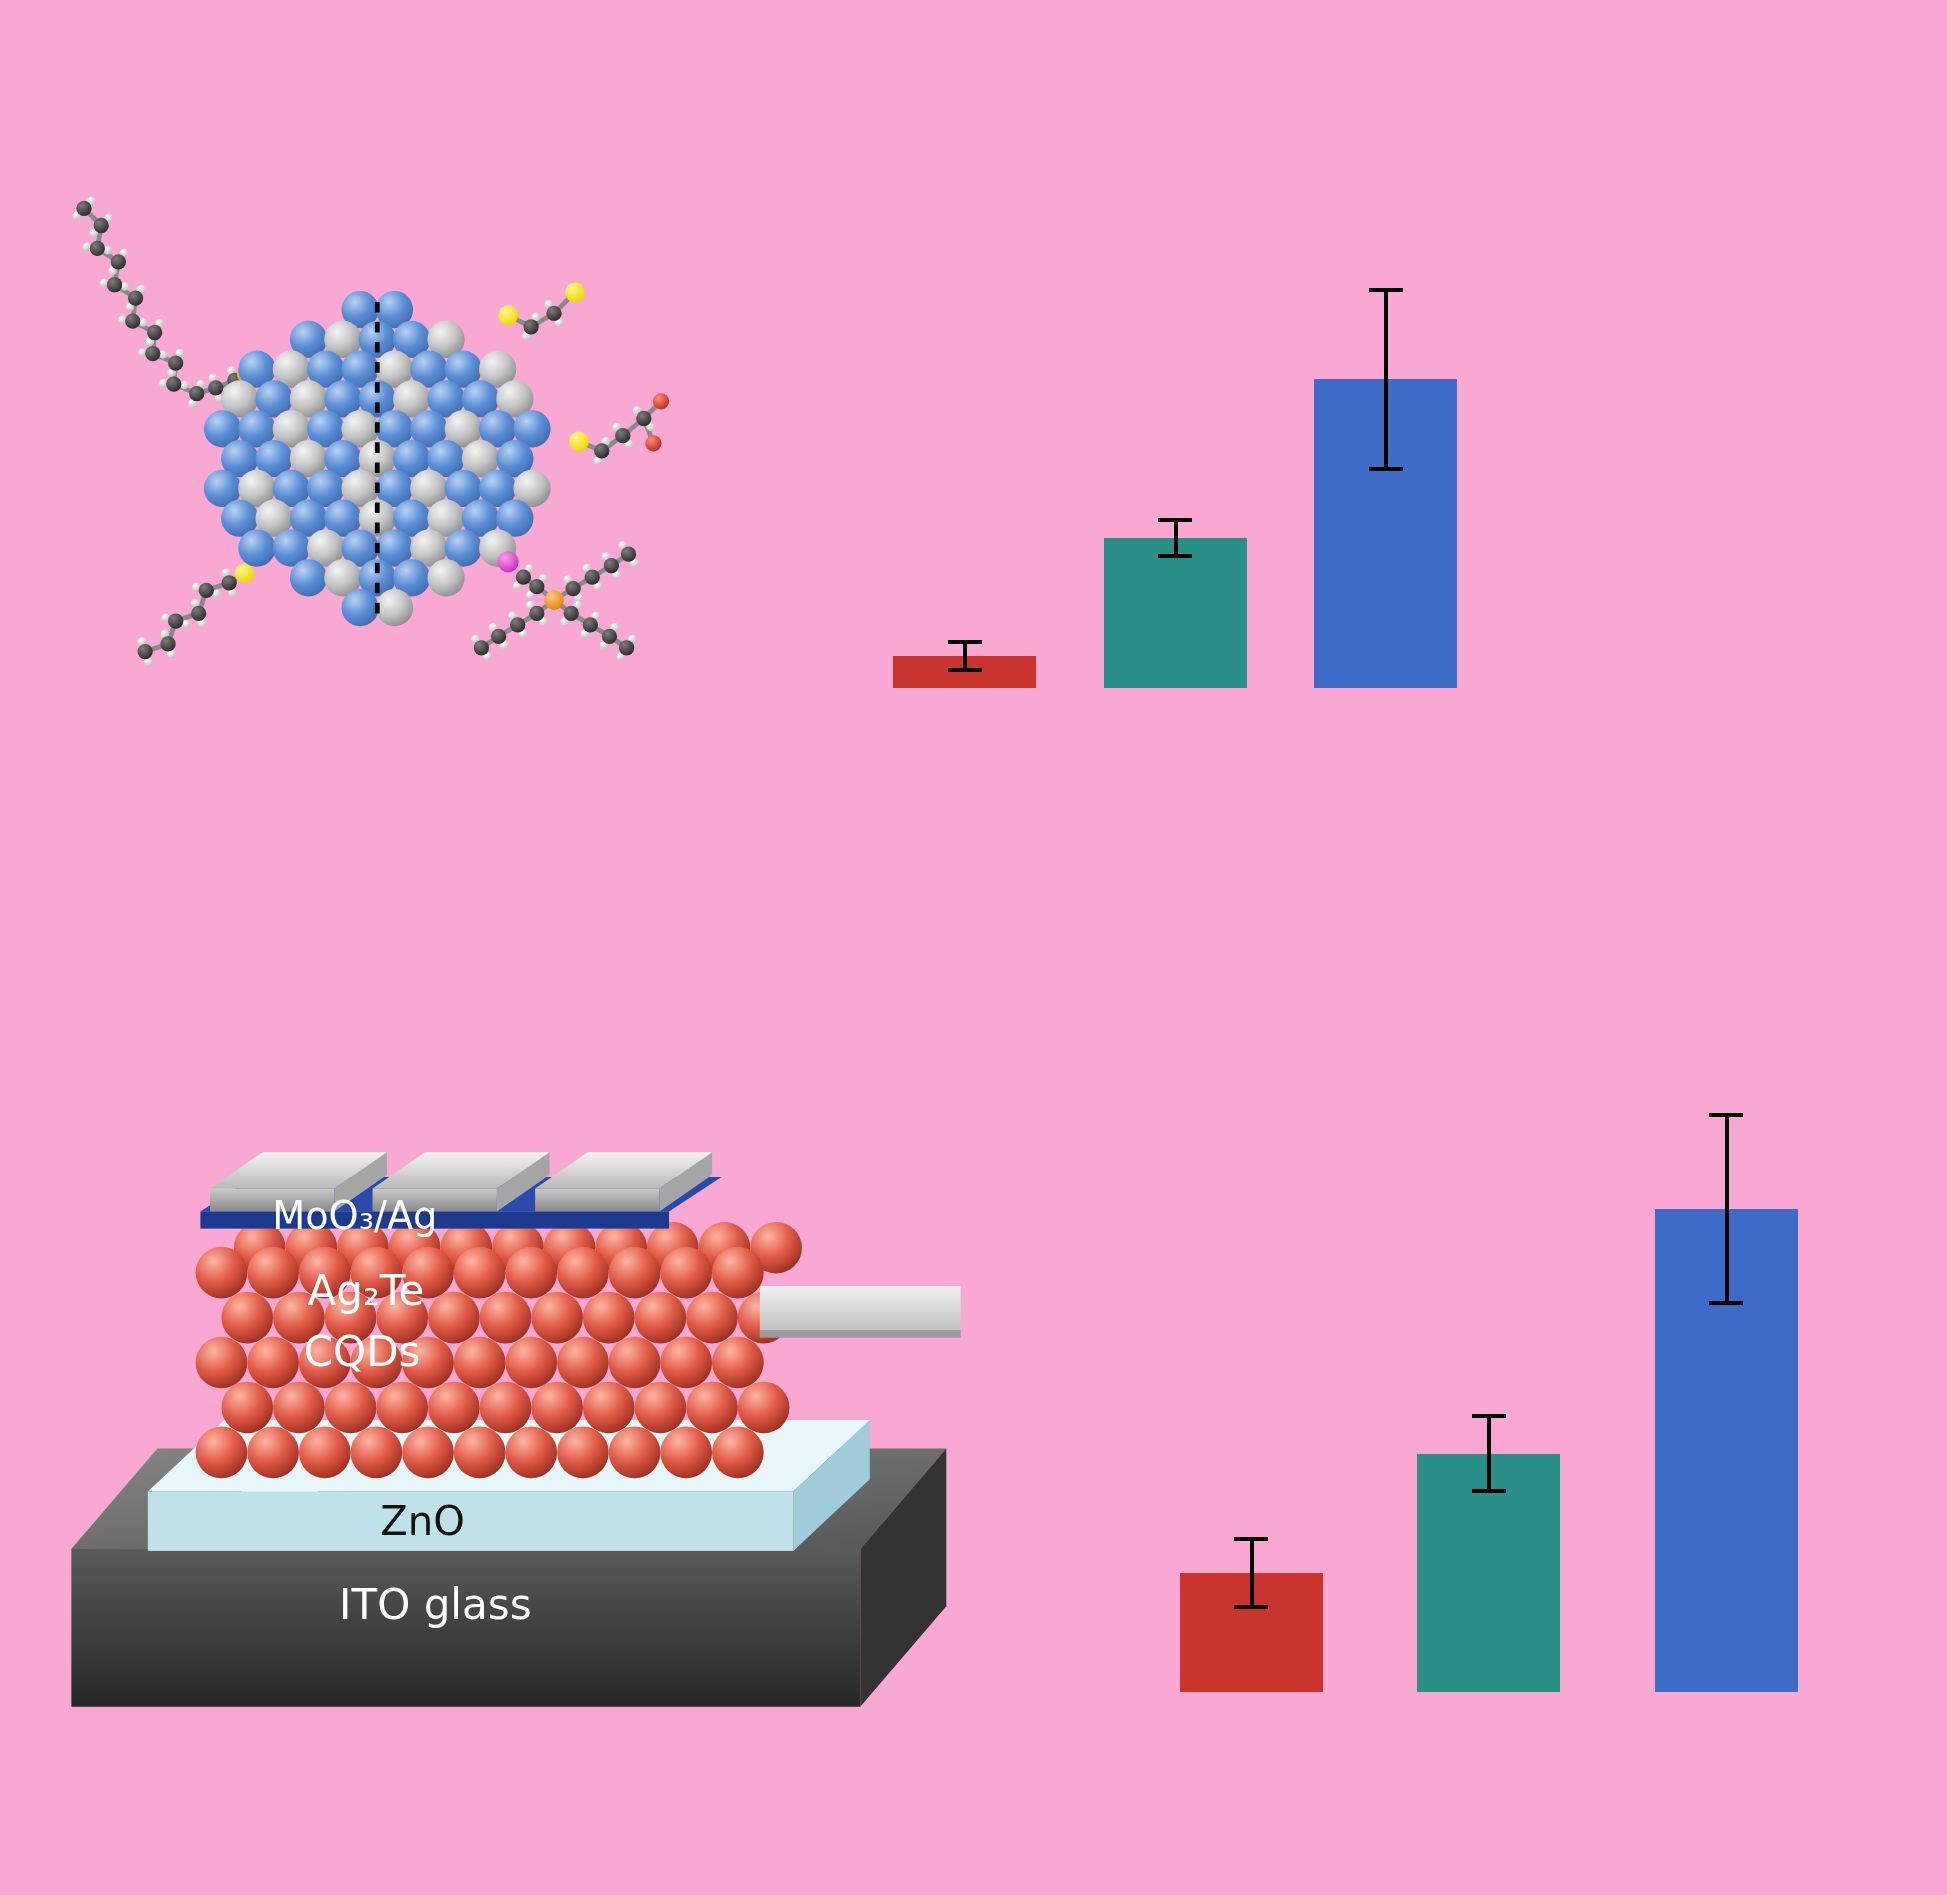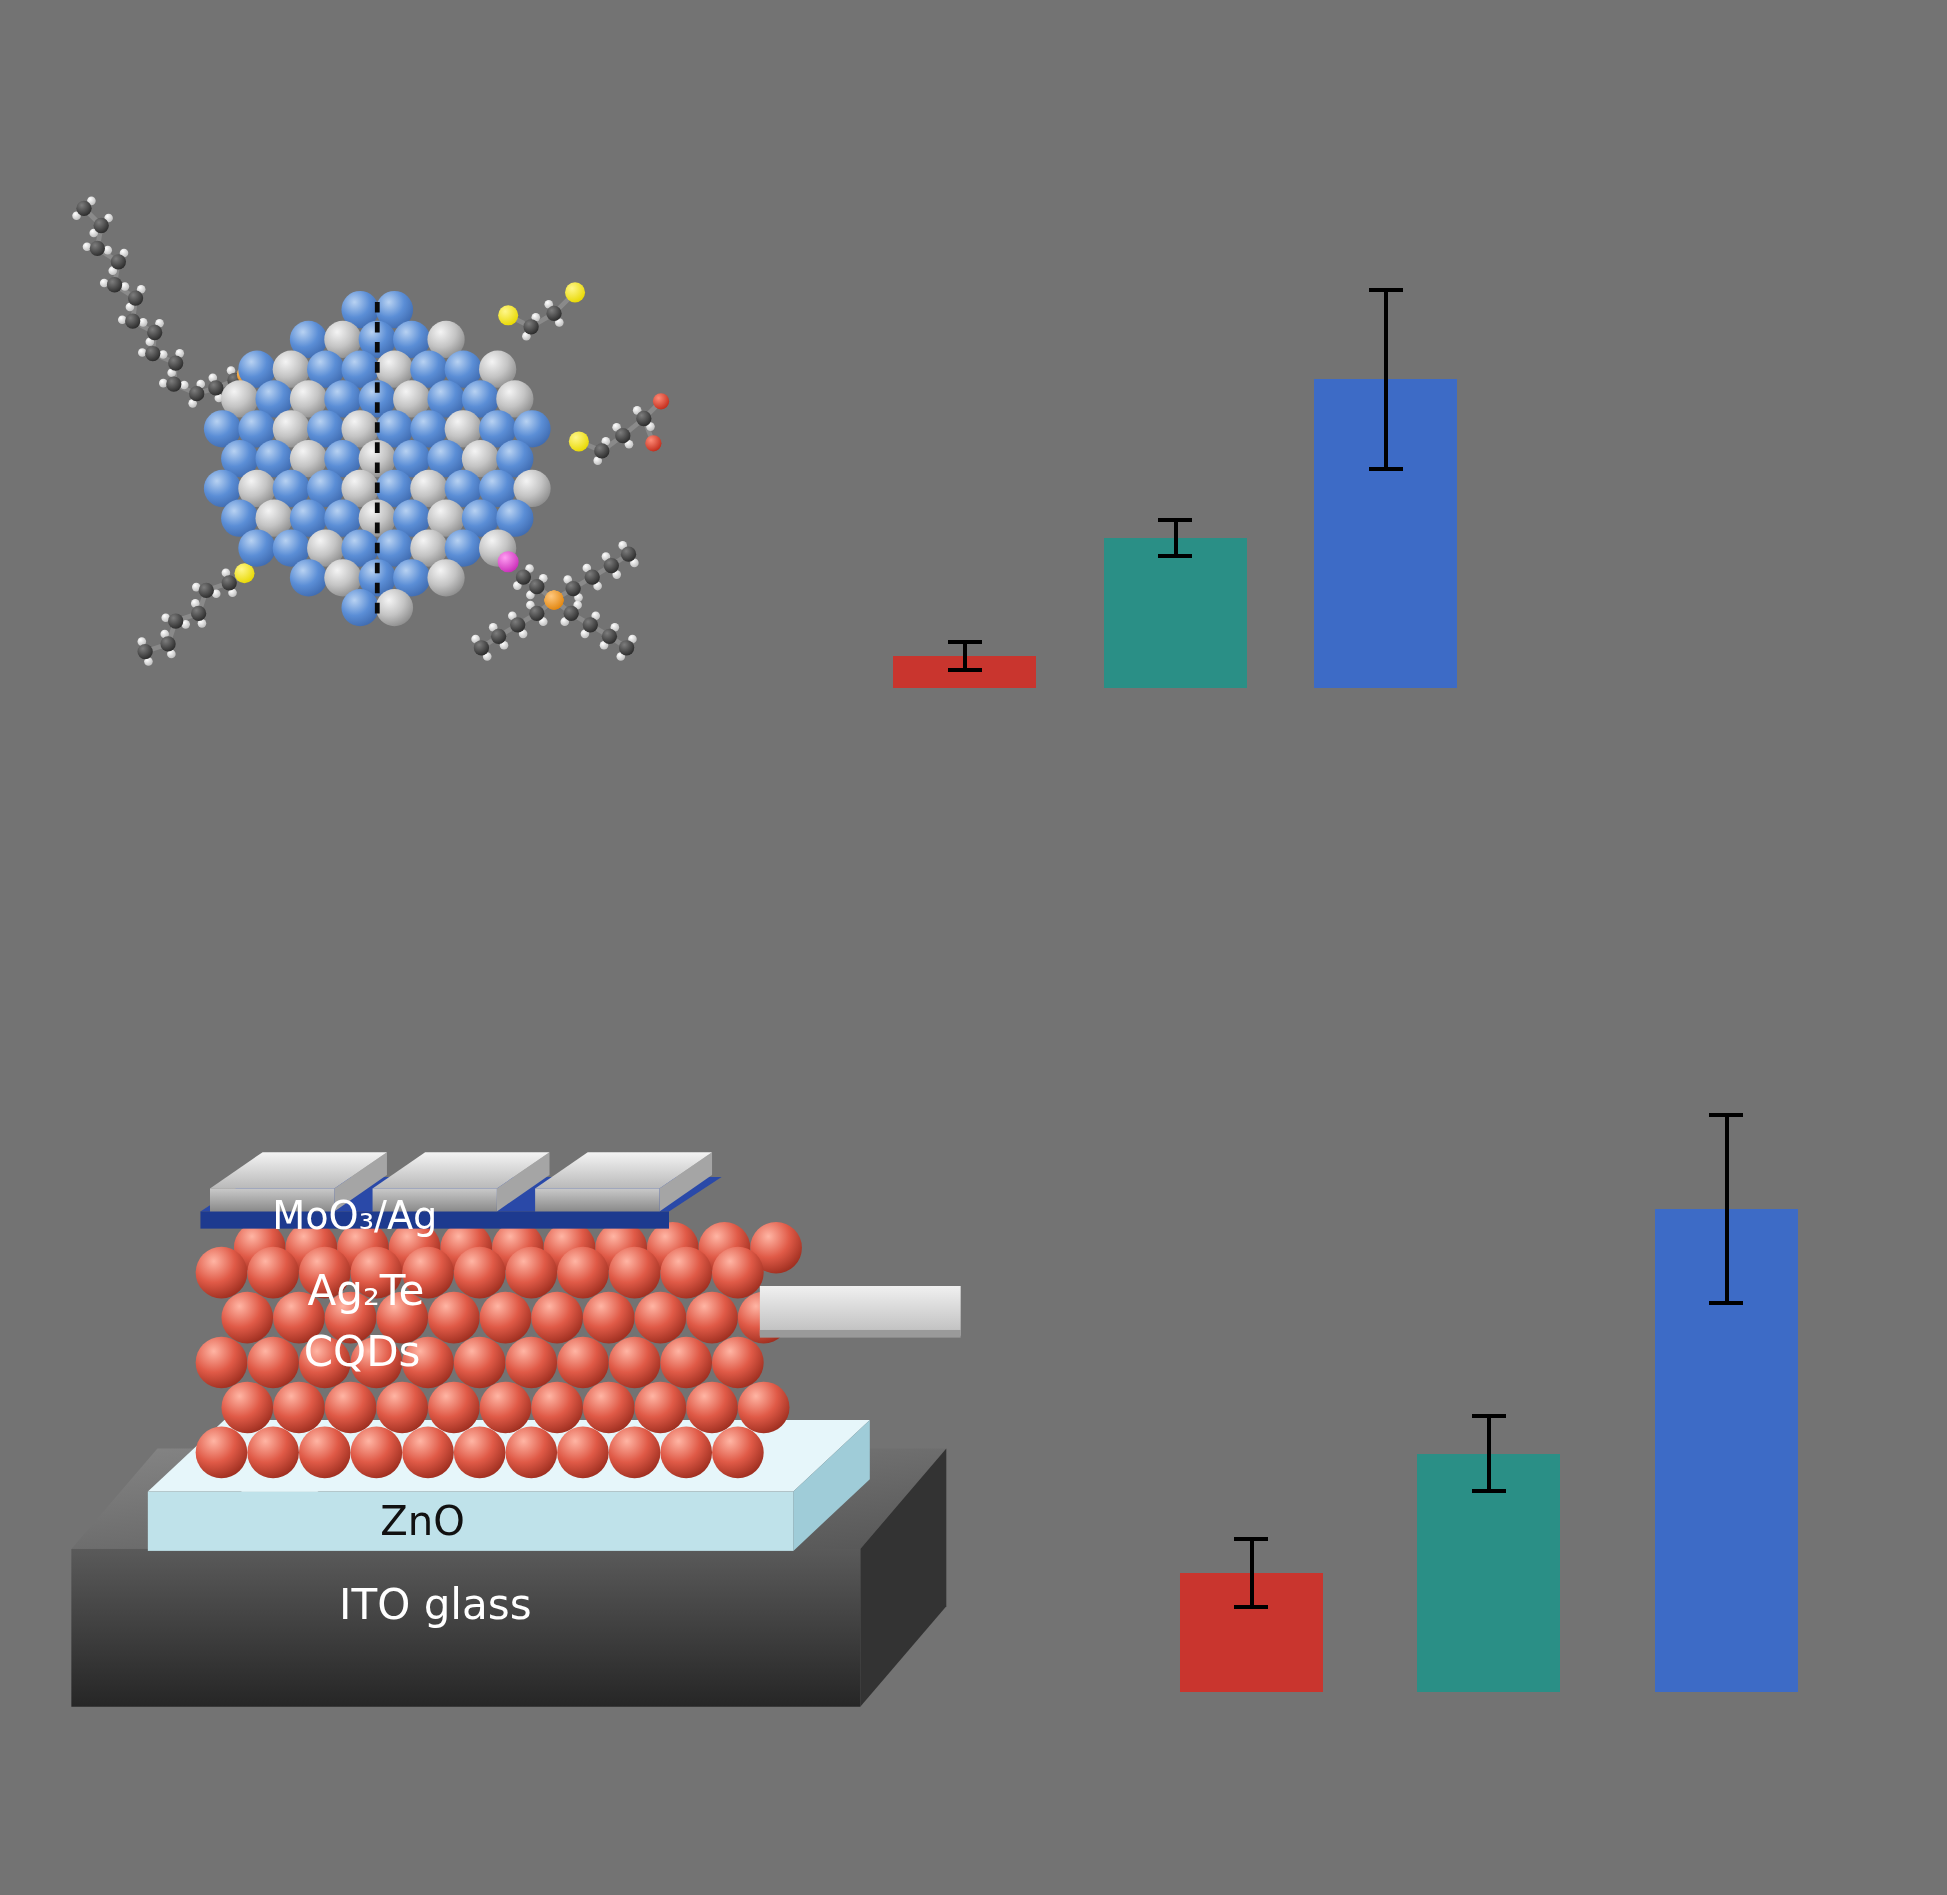--- a/index.html
+++ b/index.html
@@ -1,16 +1,16 @@
 <!DOCTYPE html>
 <html><head>
 <meta charset="utf-8">
 <style>
   html,body{margin:0;padding:0;background:#000;}
-  .canvas{position:relative;width:1947px;height:1896px;background:#737373;overflow:hidden;
+  .canvas{position:relative;width:1947px;height:1896px;background:#f9a8d4;overflow:hidden;
           font-family:"DejaVu Sans",sans-serif;}
   .chart{position:absolute;}
   .bar{position:absolute;bottom:0;}
   .err{position:absolute;background:#000;}
   svg{position:absolute;display:block;}
   svg text{font-family:"DejaVu Sans",sans-serif;}
   .dev-label{fill:#ffffff;}
   .dev-label-dark{fill:#111111;}
 </style>
 </head>

